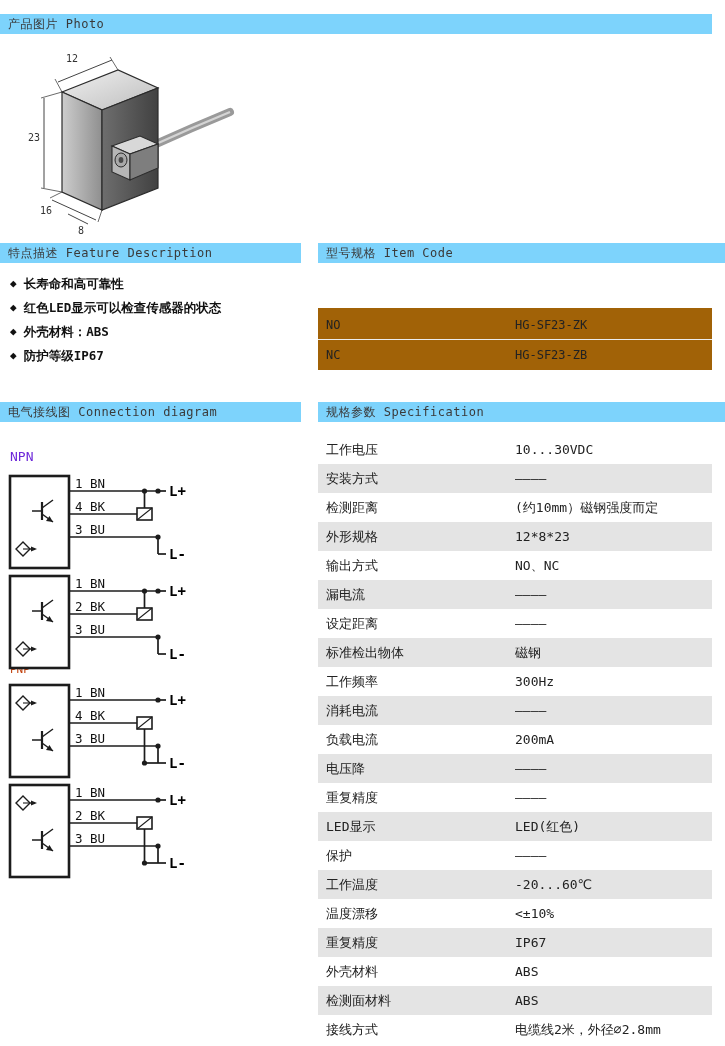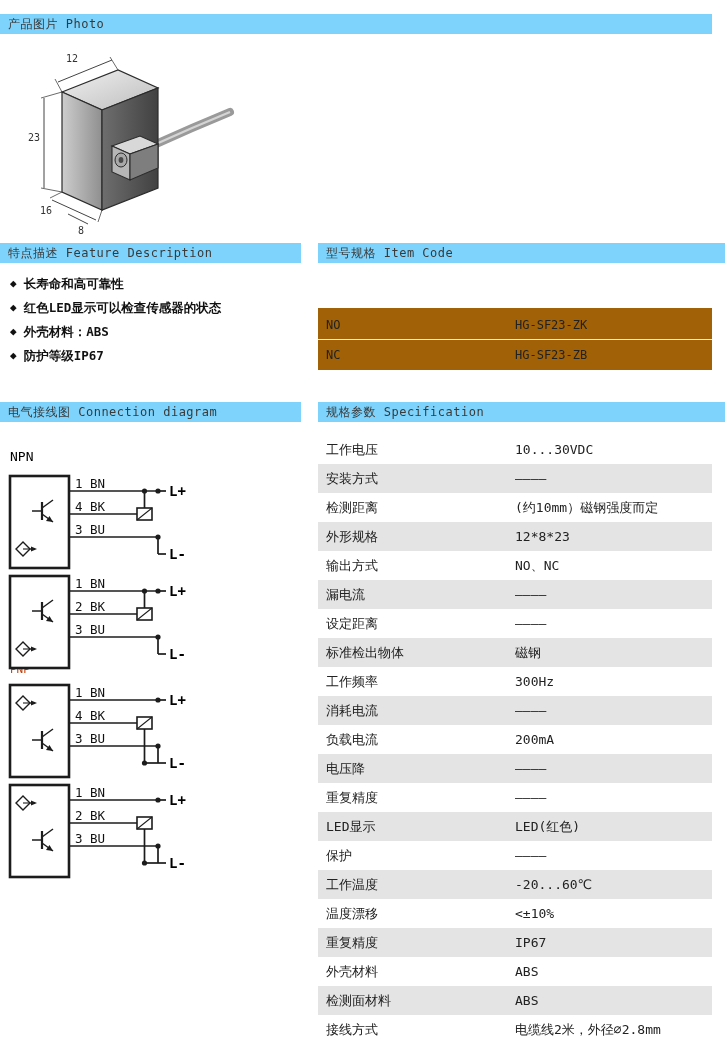--- a/index.html
+++ b/index.html
@@ -21,21 +21,21 @@
   .ic-row:first-child { border-bottom:1px solid #ececec; }
   .ic-label { padding-left:8px; }
   .ic-value { position:absolute; left:197px; top:0; }
 
   .spec { position:absolute; left:318px; top:435px; width:394px; }
   .spec-row { height:29px; line-height:29px; position:relative; font-size:13px; }
   .spec-row.alt { background:#e4e4e4; }
   .spec-label { padding-left:8px; }
   .spec-value { position:absolute; left:197px; top:0; white-space:nowrap; }
 
-  .npn-label { position:absolute; left:10px; top:449px; font-size:13px; color:#000000; }
+  .npn-label { position:absolute; left:10px; top:449px; font-size:13px; color:#6d28d9; }
   .pnp-label { position:absolute; left:10px; top:663px; font-size:11px; color:#c2410c; }
   .diagram { position:absolute; left:8px; width:200px; height:100px; }
 
   .photo-svg { position:absolute; left:28px; top:48px; }
 </style>
 </head>
 <body>
 
 <div class="page">
 

